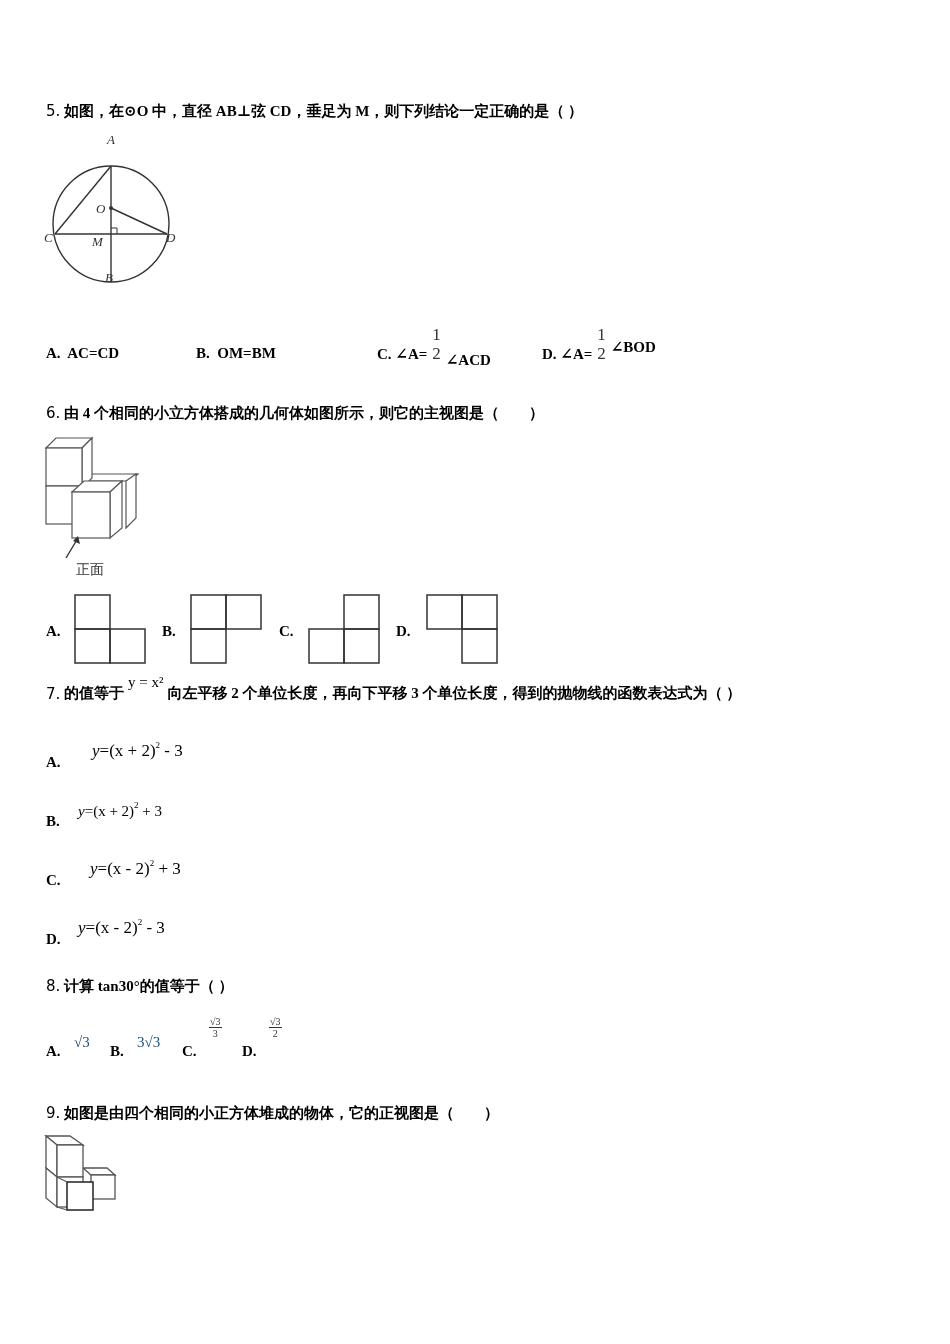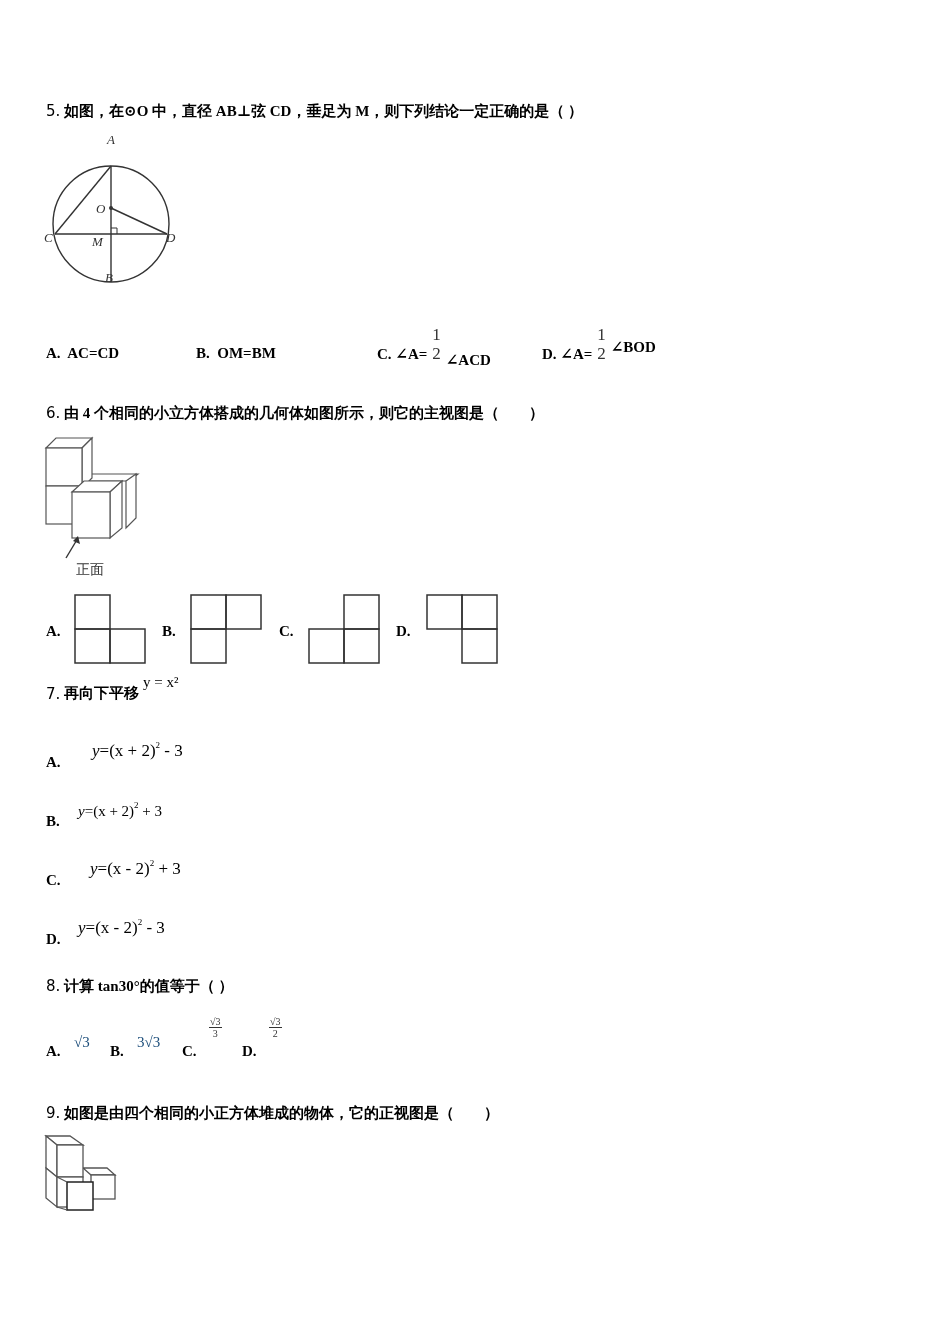--- a/index.html
+++ b/index.html
@@ -130,22 +130,23 @@
 <svg style="left:426px;top:594px;" width="72" height="70">
   <g fill="none" stroke="#333" stroke-width="1.5">
     <rect x="1" y="1" width="35" height="34"></rect>
     <rect x="36" y="1" width="35" height="34"></rect>
     <rect x="36" y="35" width="35" height="34"></rect>
   </g>
 </svg>
 
 <div class="abs q" style="left:46px;top:684px;display:flex;align-items:flex-end;">
   <span class="num">7.</span>&nbsp;
-  <span>再向下平移</span>
+  <span>的值等于</span>
   <span class="math" style="font-size:15px;position:relative;top:-12px;margin:0 4px;">y = x²</span>
+  <span>向左平移 2 个单位长度，再向下平移 3 个单位长度，得到的抛物线的函数表达式为（ ）</span>
 </div>
 
 <div class="abs opt" style="left:46px;top:754px;">
   <span>A.</span>
 </div>
 <div class="abs math" style="left:92px;top:740px;">
   <i>y</i><span>=(x + 2)</span><sup>2</sup><span> - 3</span>
 </div>
 
 <div class="abs opt" style="left:46px;top:813px;">

